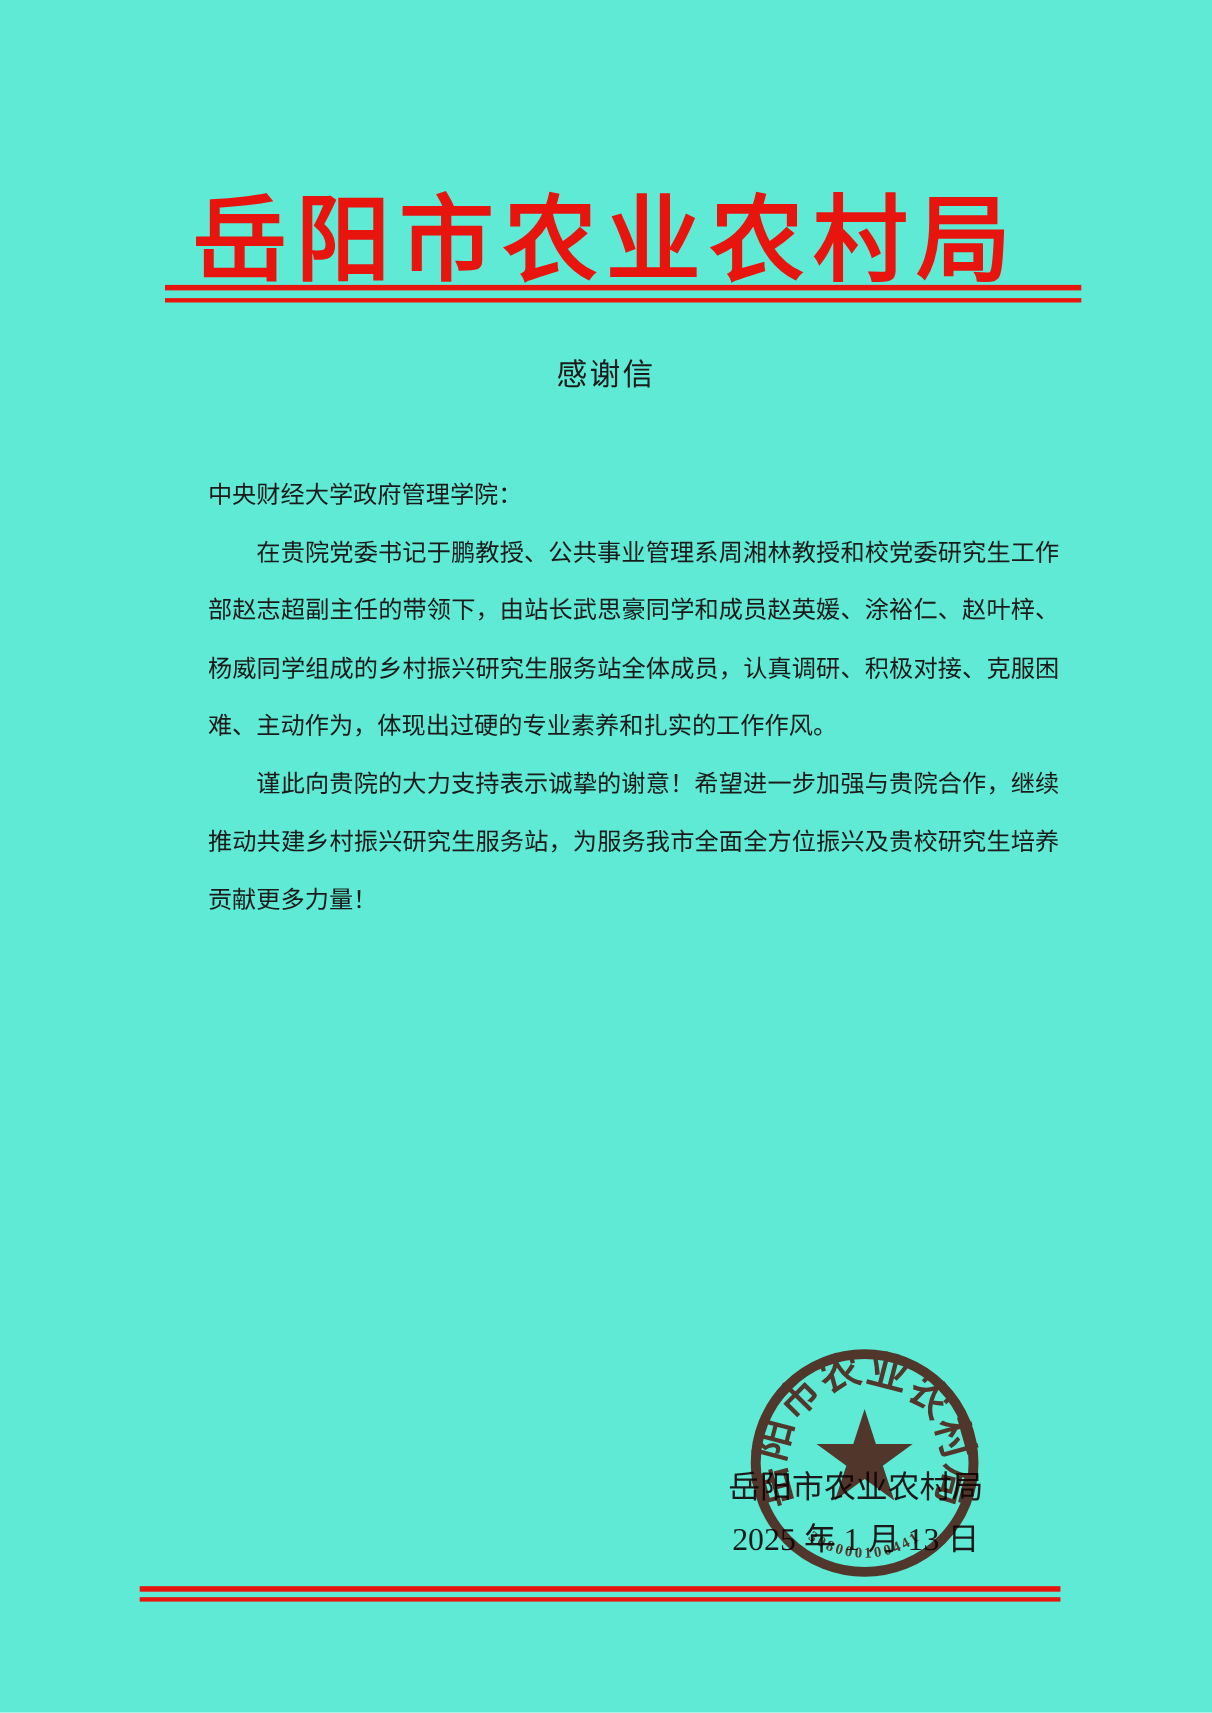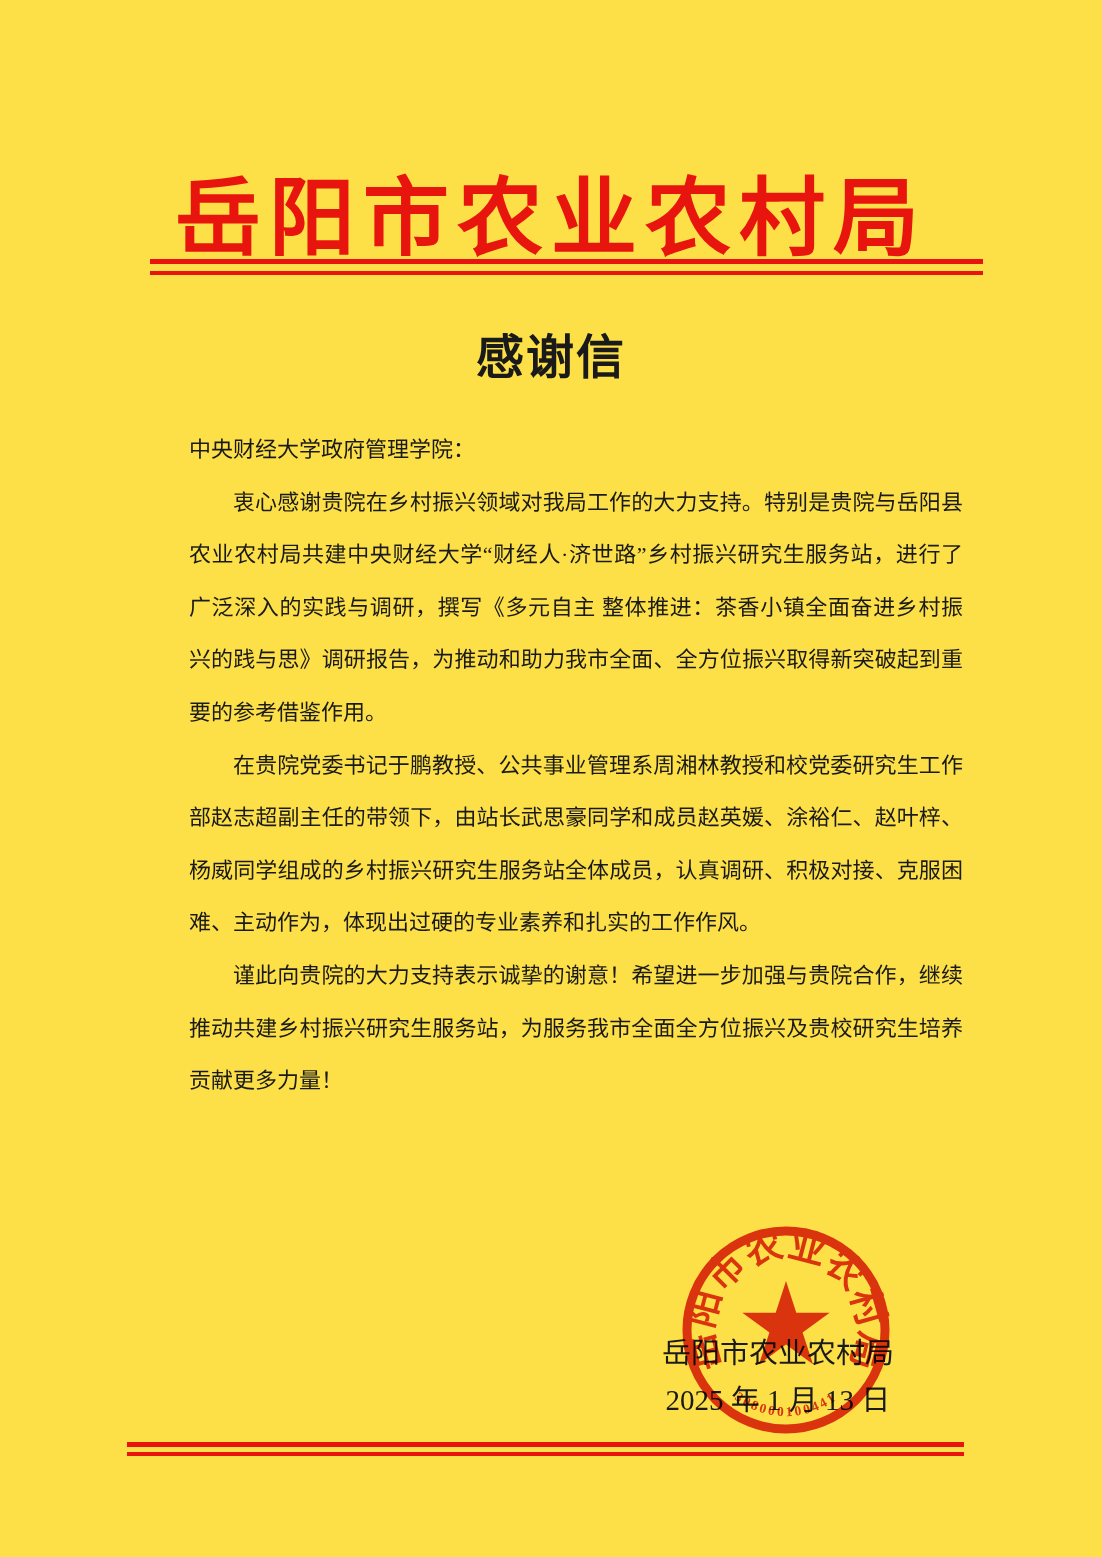--- a/index.html
+++ b/index.html
@@ -6,21 +6,21 @@
     --accent-red:#e8150e;
     --seal-red:#d8251c;
     --ink:#1a1a1a;
   }
   *{margin:0;padding:0;box-sizing:border-box;}
   html,body{background:#ffffff;}
   .page{
     position:relative;
     width:1102px;height:1557px;
     margin:0 auto;
-    background:#fde047;
+    background:#5eead4;
     font-family:"Liberation Serif","DejaVu Serif",serif;
     color:var(--ink);
     overflow:hidden;
     padding-left:40px;
   }
   .letterhead{
     position:absolute;top:148px;left:0;width:100%;
     text-align:center;
     color:var(--accent-red);
     font-size:86px;font-weight:bold;
@@ -30,21 +30,21 @@
   .rule-double{
     position:absolute;
     border-top:5px solid var(--accent-red);
     border-bottom:4px solid var(--accent-red);
   }
   .rule-top{top:259px;left:150px;width:833px;height:16px;}
   .rule-bottom{top:1442px;left:127px;width:837px;height:14px;}
   .doc-title{
     position:absolute;top:318px;left:0;width:100%;
     text-align:center;
-    font-size:48px;font-weight:bold;
+    font-size:28px;font-weight:normal;
     letter-spacing:2px;
   }
   .body-text{
     position:absolute;top:424px;left:189px;width:774px;
     font-size:22px;line-height:52.6px;
     text-align:justify;
     text-justify:inter-ideograph;
   }
   .body-text p{margin:0;text-indent:2em;}
   .body-text p.salutation{text-indent:0;}
@@ -68,21 +68,20 @@
 <div class="page">
 
   <div class="letterhead">岳阳市农业农村局</div>
 
   <div class="rule-double rule-top"></div>
 
   <div class="doc-title">感谢信</div>
 
   <div class="body-text">
     <p class="salutation">中央财经大学政府管理学院：</p>
-    <p>衷心感谢贵院在乡村振兴领域对我局工作的大力支持。特别是贵院与岳阳县农业农村局共建中央财经大学“财经人·济世路”乡村振兴研究生服务站，进行了广泛深入的实践与调研，撰写《多元自主 整体推进：茶香小镇全面奋进乡村振兴的践与思》调研报告，为推动和助力我市全面、全方位振兴取得新突破起到重要的参考借鉴作用。</p>
     <p>在贵院党委书记于鹏教授、公共事业管理系周湘林教授和校党委研究生工作部赵志超副主任的带领下，由站长武思豪同学和成员赵英媛、涂裕仁、赵叶梓、杨威同学组成的乡村振兴研究生服务站全体成员，认真调研、积极对接、克服困难、主动作为，体现出过硬的专业素养和扎实的工作作风。</p>
     <p>谨此向贵院的大力支持表示诚挚的谢意！希望进一步加强与贵院合作，继续推动共建乡村振兴研究生服务站，为服务我市全面全方位振兴及贵校研究生培养贡献更多力量！</p>
   </div>
 
   <div class="signature-block">
     <div>岳阳市农业农村局</div>
     <div>2025 年 1 月 13 日</div>
   </div>
 
   <svg class="seal" viewBox="0 0 212 212" aria-hidden="true">

